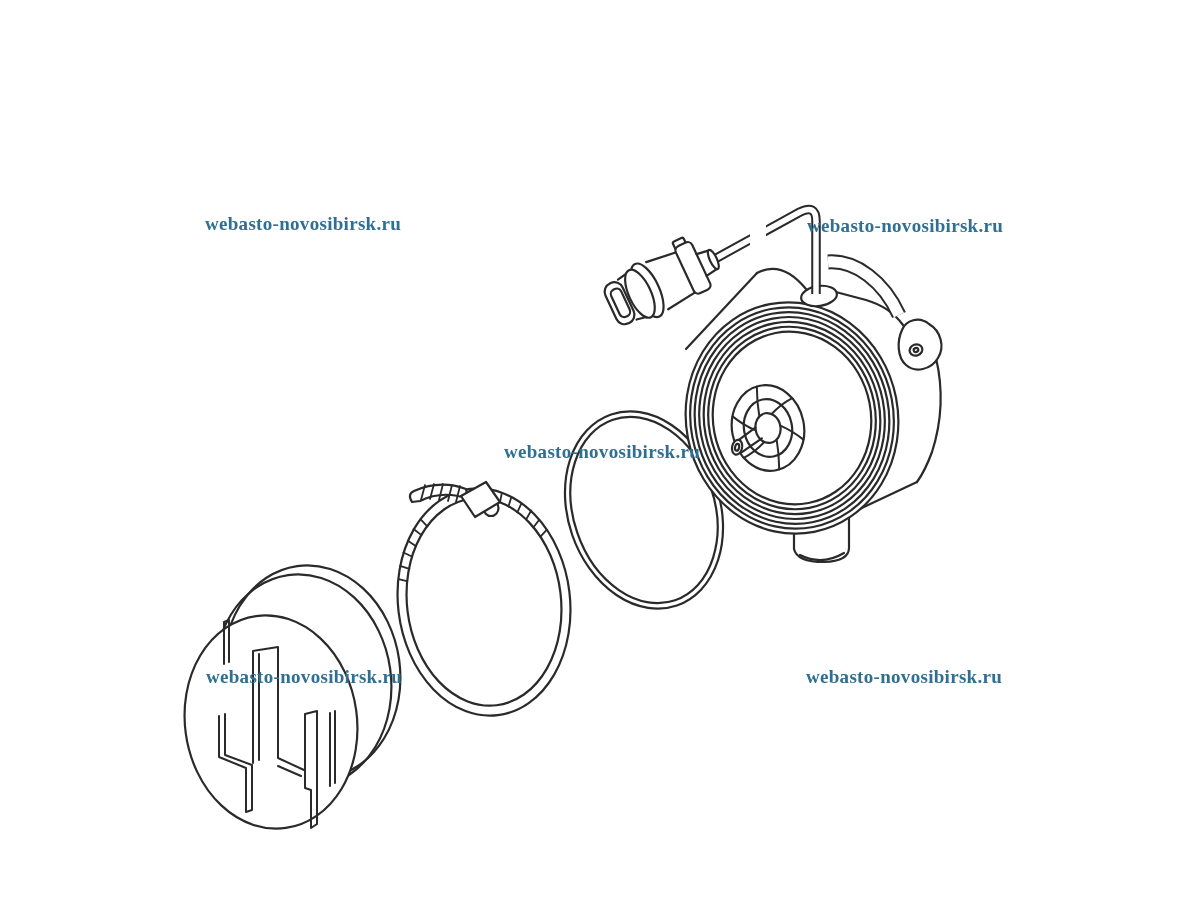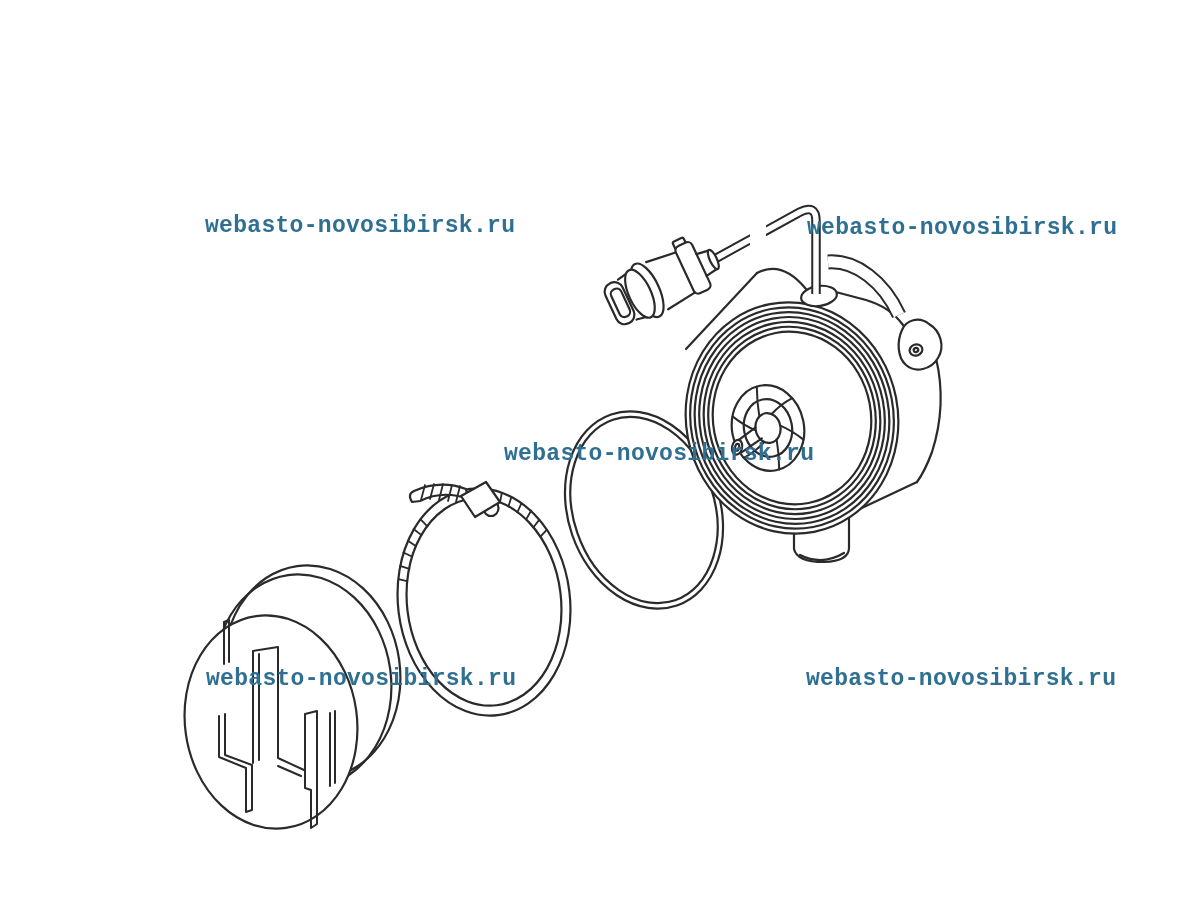--- a/index.html
+++ b/index.html
@@ -6,23 +6,23 @@
   .stage{
     position:relative;
     width:1200px;height:906px;
     background:#ffffff;
     overflow:hidden;
     font-family:"Liberation Sans", sans-serif;
   }
   .stage svg{position:absolute;left:0;top:0;}
   .wm{
     position:absolute;
-    font-family:Liberation Mono, monospace;
+    font-family:Liberation Serif, serif;
     font-weight:700;
-    font-size:23px;
+    font-size:19px;
     letter-spacing:.3px;
     white-space:nowrap;
     user-select:none;
   }
   .wm1{left:205px;top:213px;}
   .wm2{left:807px;top:215px;}
   .wm3{left:504px;top:441px;}
   .wm4{left:206px;top:666px;}
   .wm5{left:806px;top:666px;}
 </style>

